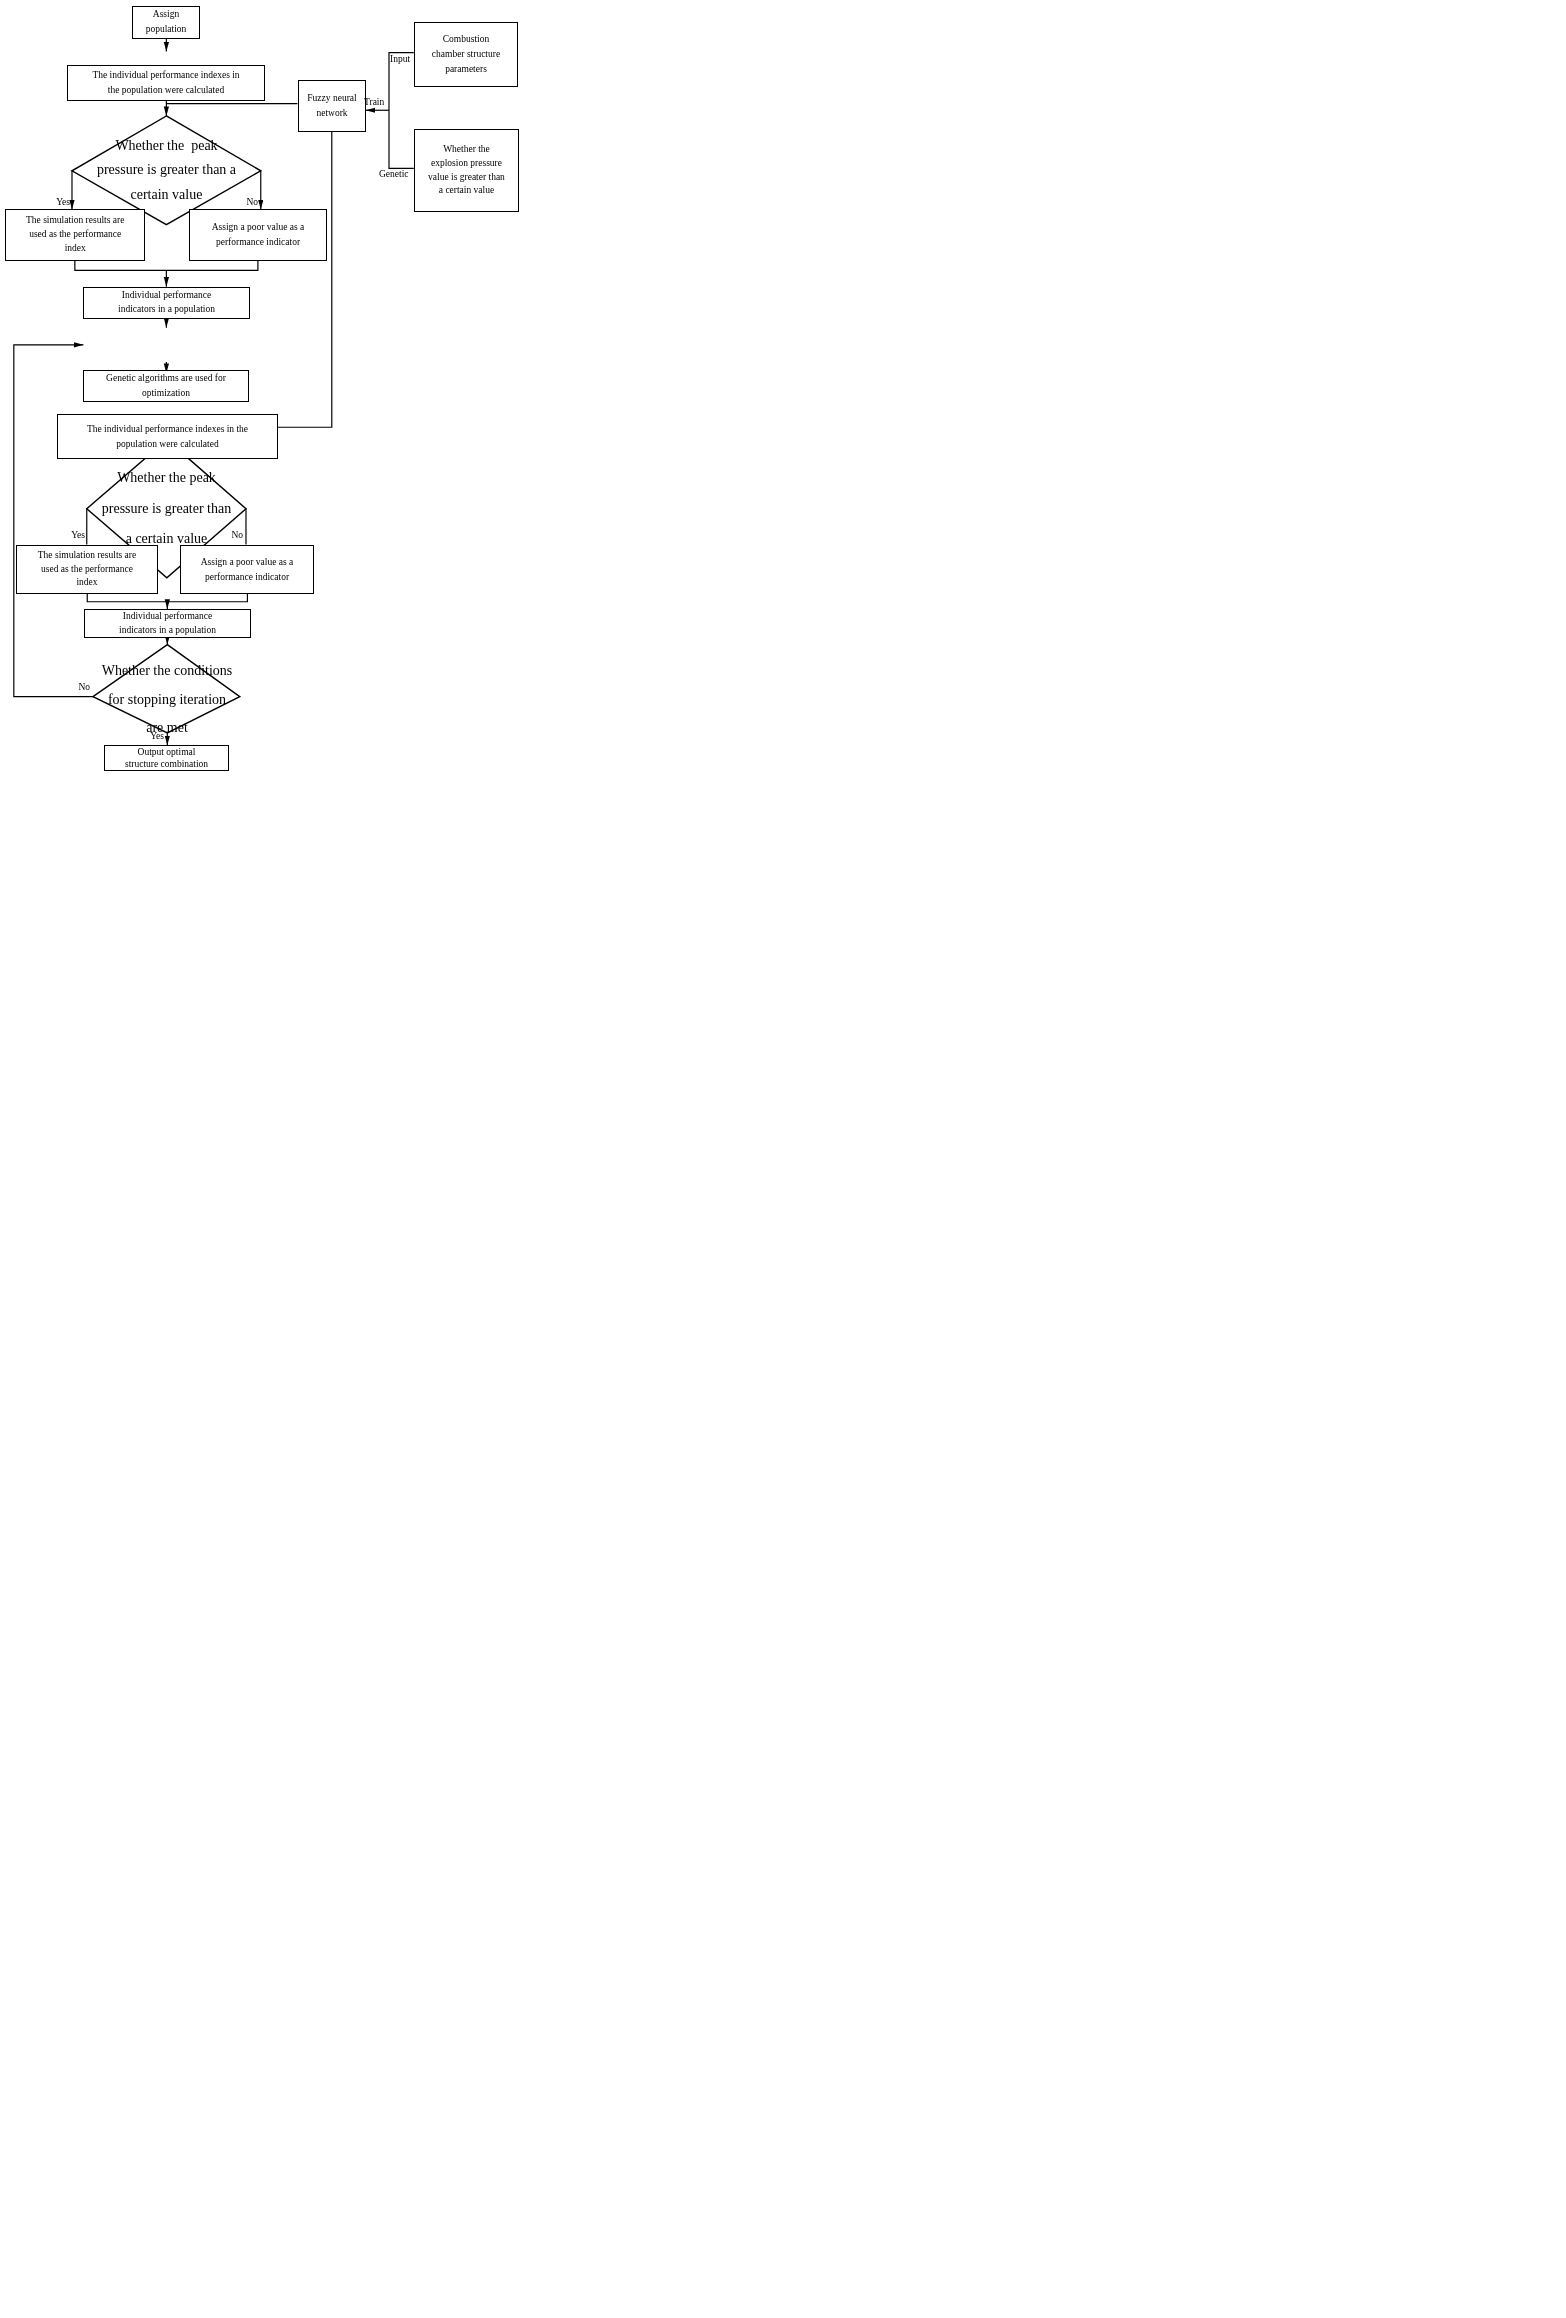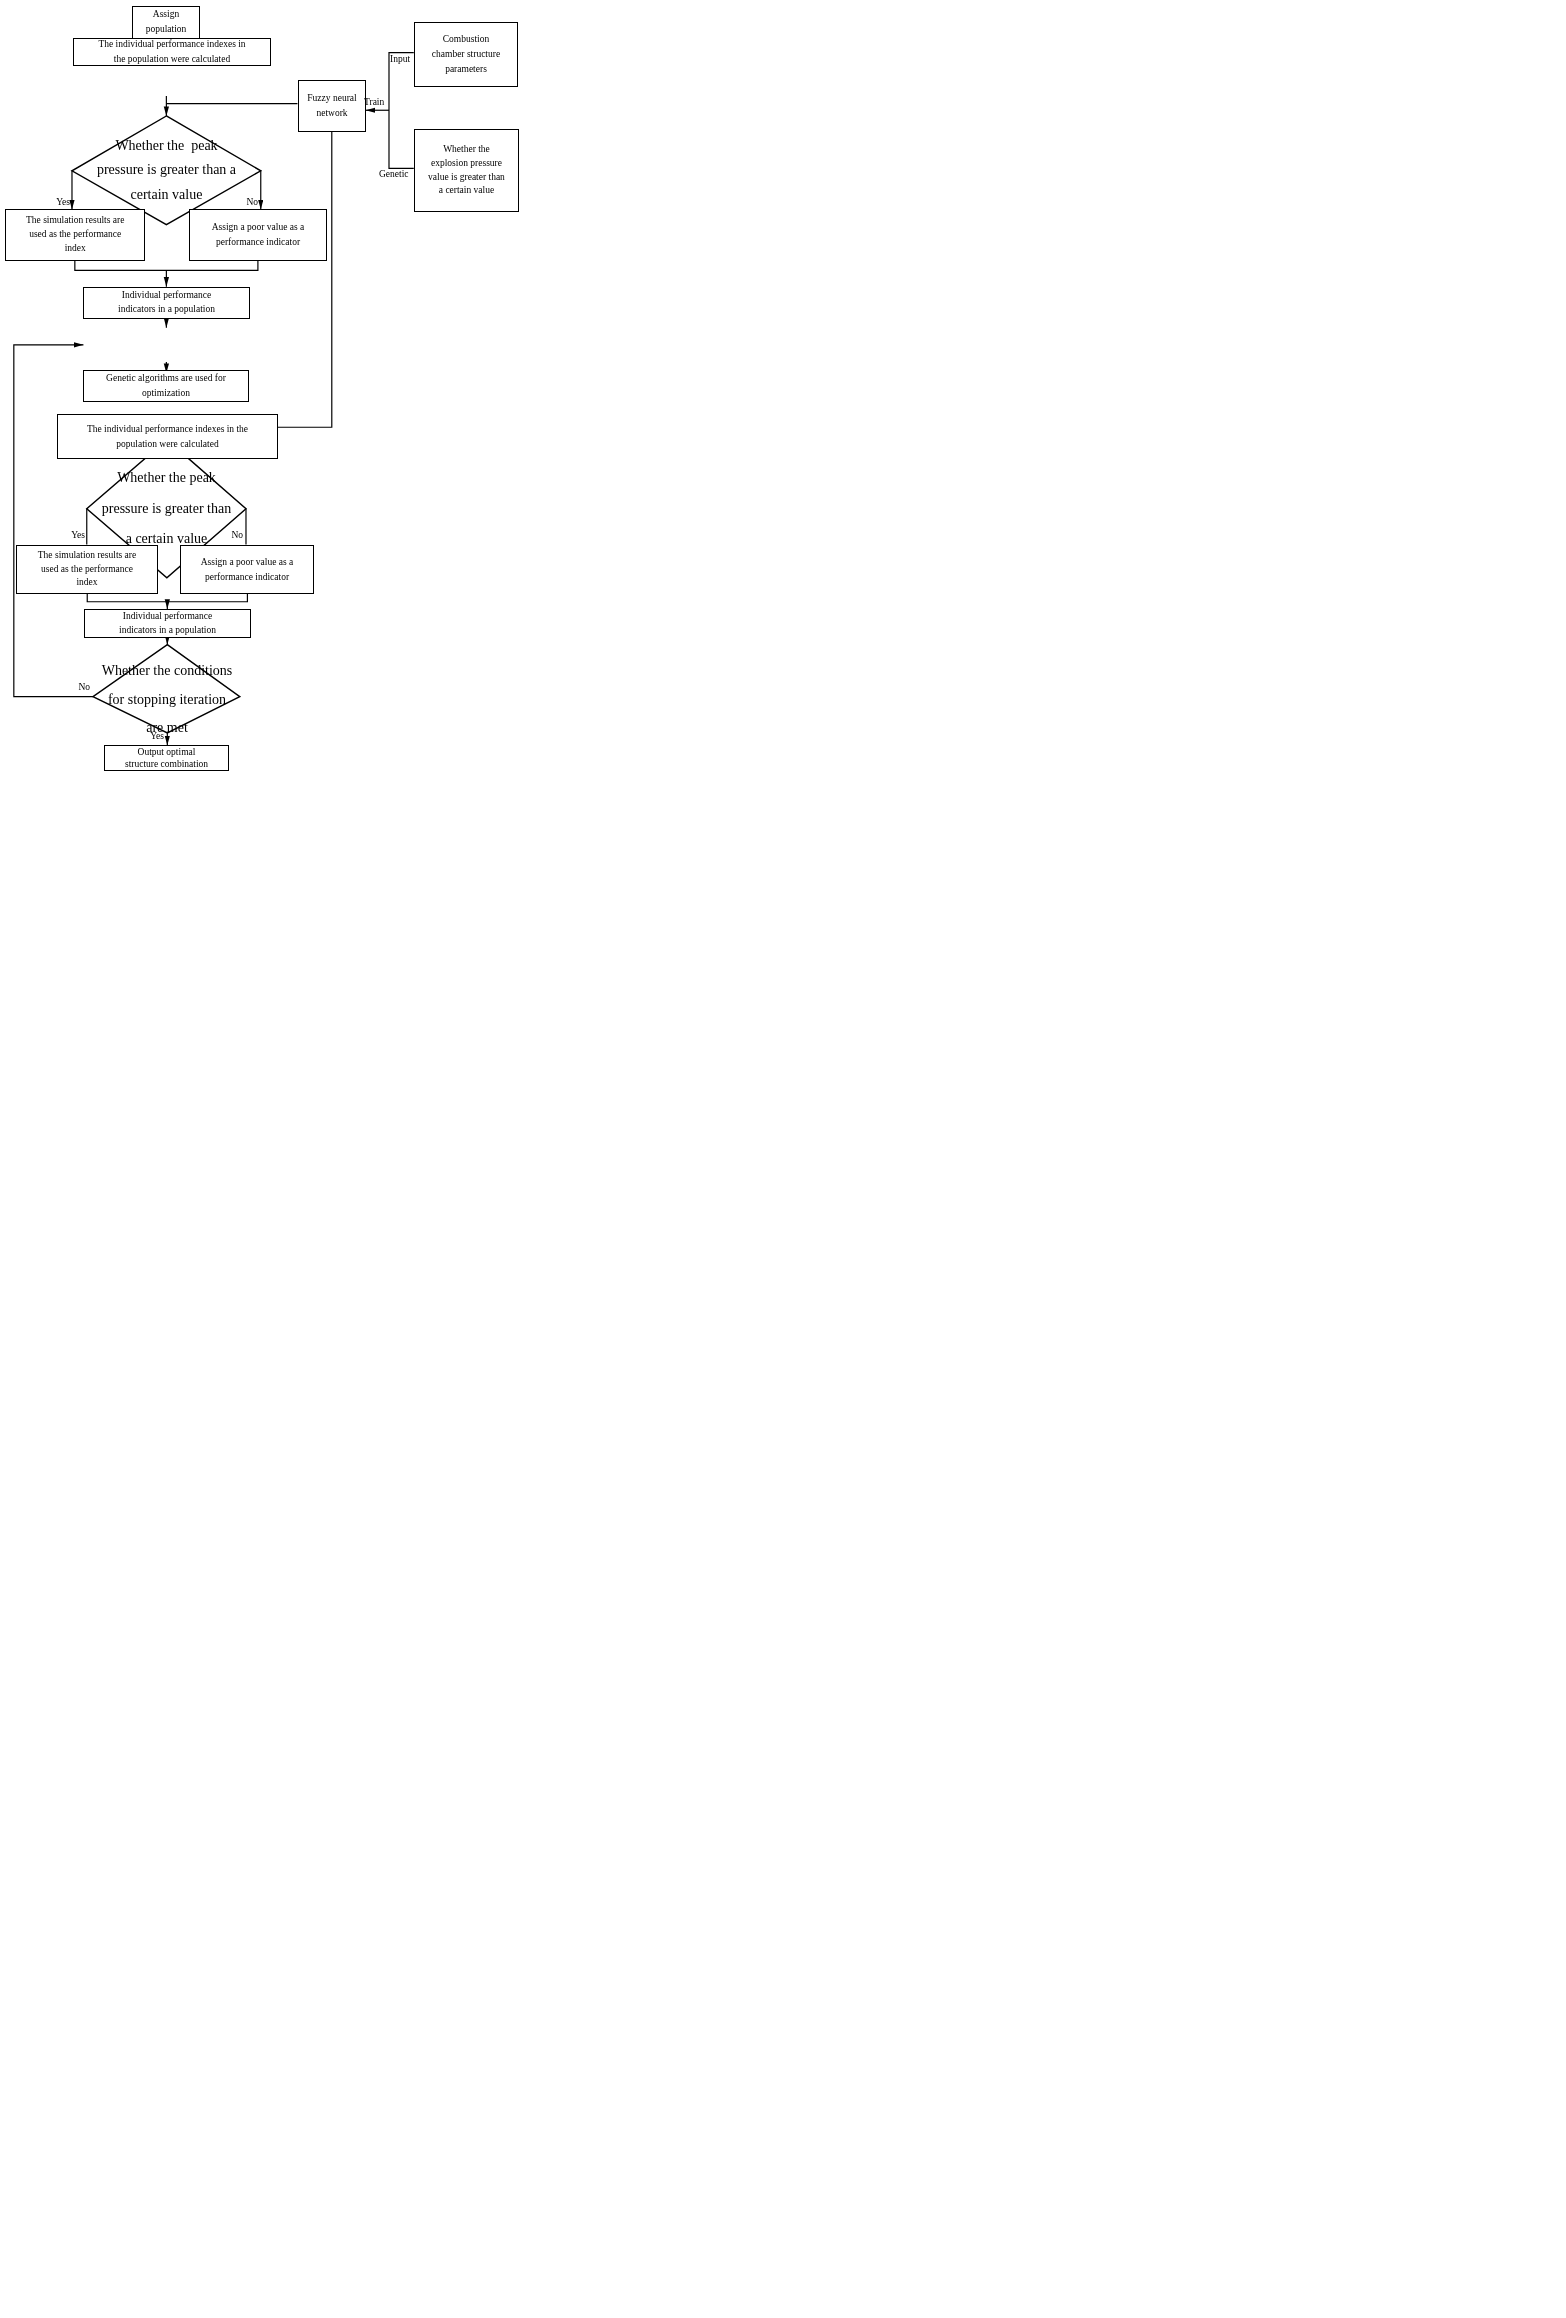--- a/index.html
+++ b/index.html
@@ -87,21 +87,21 @@
     <path d="M183,1244 L183,1262 L519,1262 L519,1244" stroke="#000000" stroke-width="2.5" fill="none"></path>
     <path d="M351,1262 L351,1277" stroke="#000000" stroke-width="2.5" fill="none" marker-end="url(#arrow)"></path>
     <path d="M351,1338 L351,1352" stroke="#000000" stroke-width="2.5" fill="none" marker-end="url(#arrow)"></path>
     <path d="M351,1537 L351,1563" stroke="#000000" stroke-width="2.5" fill="none" marker-end="url(#arrow)"></path>
     <path d="M195,1461 L29,1461 L29,723 L175,723" stroke="#000000" stroke-width="2.5" fill="none" marker-end="url(#arrow)"></path>
   </svg>
 
   <div class="node" style="left:132px; top:5.7px; width:68px; height:33px;">Assign
 population</div>
 
-  <div class="node" style="left:67px; top:38px; width:198px; height:28px;margin-left:6px;">The individual performance indexes in
+  <div class="node" style="left:67px; top:65px; width:198px; height:36px;">The individual performance indexes in
 the population were calculated</div>
 
   <div class="node" style="left:298px; top:80px; width:68px; height:52px;">Fuzzy neural
 network</div>
 
   <div class="node" style="left:414px; top:22px; width:104px; height:65px;">Combustion
 chamber structure
 parameters</div>
 
   <div class="node" style="left:414px; top:129px; width:105px; height:83px; line-height:1.45;">Whether the

